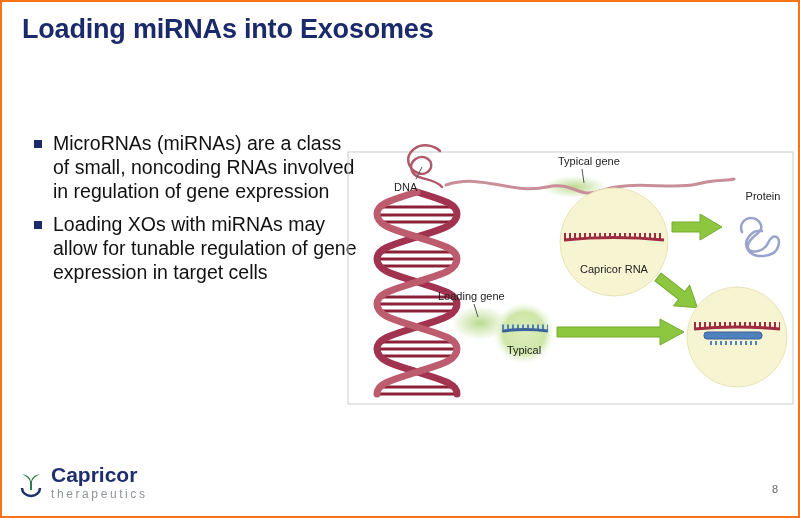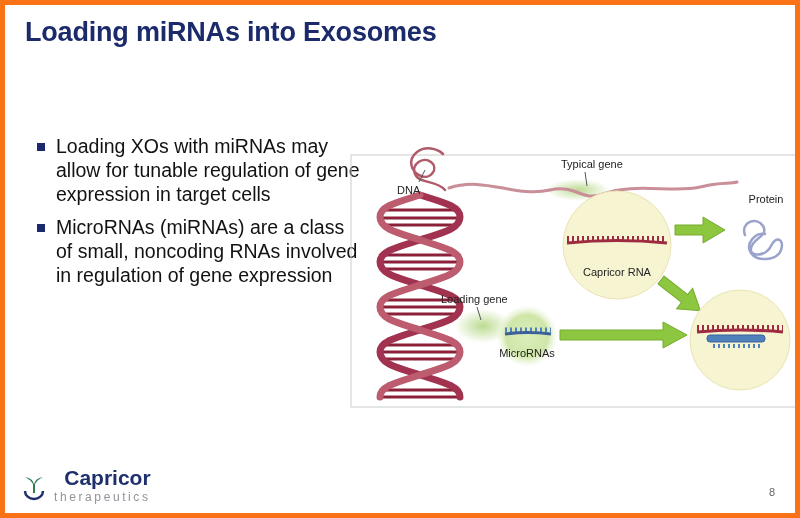--- a/index.html
+++ b/index.html
@@ -1,19 +1,19 @@
 <!DOCTYPE html>
 <html><head>
 <meta charset="utf-8">
 <style>
   html,body { margin:0; padding:0; background:#f2f2f2; }
   .slide {
     position:relative; width:800px; height:518px; background:#ffffff;
     font-family:"Liberation Sans", sans-serif; overflow:hidden;
-    border:5px solid #f97316; box-sizing:border-box;
+    border:2px solid #f97316; box-sizing:border-box;
   }
   .title {
     position:absolute; left:20px; top:12px;
     font-size:27px; font-weight:700; color:#1b2a6b; letter-spacing:-0.2px;
   }
   .bullets { position:absolute; left:32px; top:130px; width:326px; }
   .bullet { display:flex; margin-bottom:10px; }
   .marker { width:8px; height:8px; background:#1b2a6b; margin:8px 11px 0 0; flex:0 0 8px; }
   .btext { font-size:19.5px; line-height:1.22; color:#121212; }
 
@@ -26,39 +26,39 @@
   .lbl-messenger     { left:212px; top:126px; width:120px; }
   .lbl-direct        { left:315px; top:48px; width:64px; line-height:11px; }
   .lbl-protein       { left:395px; top:53px; width:52px; }
   .lbl-mirna-gene    { left:96px;  top:153px; }
   .lbl-mirna         { left:147px; top:207px; width:70px; }
   .lbl-binds         { left:203px; top:168px; width:135px; }
   .lbl-blocked       { left:338px; top:215px; width:118px; }
 
   .logo { position:absolute; left:16px; top:462px; display:flex; align-items:center; gap:7px; }
   .logo-text { display:flex; flex-direction:column; }
-  .logo-brand { font-size:21px; font-weight:700; color:#1e2f6e; line-height:1;text-align:right; }
+  .logo-brand { font-size:21px; font-weight:700; color:#1e2f6e; line-height:1; }
   .logo-tag { font-size:12px; color:#8f9398; letter-spacing:2.6px; margin-top:2px; }
   .page-num { position:absolute; right:20px; top:481px; font-size:11px; color:#666; }
 </style>
 </head>
 <body>
 
 <div class="slide">
 
   <div class="title">Loading miRNAs into Exosomes</div>
 
   <div class="bullets">
     <div class="bullet">
       <span class="marker"></span>
-      <span class="btext">Loading XOs with miRNAs may allow for tunable regulation of gene expression in target cells</span>
+      <span class="btext">MicroRNAs (miRNAs) are a class of small, noncoding RNAs involved in regulation of gene expression</span>
     </div>
     <div class="bullet">
       <span class="marker"></span>
-      <span class="btext">MicroRNAs (miRNAs) are a class of small, noncoding RNAs involved in regulation of gene expression</span>
+      <span class="btext">Loading XOs with miRNAs may allow for tunable regulation of gene expression in target cells</span>
     </div>
   </div>
 
   <div class="diagram">
     <svg class="scene" viewBox="0 0 460 275" width="460" height="275">
       <defs>
         <radialGradient id="glowGreen" cx="50%" cy="50%" r="50%">
           <stop offset="0%" stop-color="#b8d98a" stop-opacity="0.95"></stop>
           <stop offset="100%" stop-color="#b8d98a" stop-opacity="0"></stop>
         </radialGradient>
@@ -131,21 +131,21 @@
         <rect x="362" y="195" width="58" height="7" rx="3" fill="#4f81bd" stroke="#3a619c" stroke-width="1"></rect>
         <path d="M368,206 L415,206" stroke="#4f81bd" stroke-width="4" stroke-dasharray="2,3" fill="none"></path>
       </g>
     </svg>
 
     <div class="dlabel lbl-dna">DNA</div>
     <div class="dlabel lbl-typical">Typical gene</div>
     <div class="dlabel c lbl-messenger">Capricor RNA</div>
     <div class="dlabel c lbl-protein">Protein</div>
     <div class="dlabel lbl-mirna-gene">Loading gene</div>
-    <div class="dlabel c lbl-mirna">MicroRNAs</div>
+    <div class="dlabel c lbl-mirna">Typical</div>
   </div>
 
   <div class="logo">
     <svg width="26" height="32" viewBox="0 0 26 32">
       <path d="M13 20 C13 12 9 10 4 7 C10 8 13 11 13 16 C13 11 16 8 22 7 C17 10 13 12 13 20 Z" fill="#2e7d4f"></path>
       <line x1="13" y1="14" x2="13" y2="23" stroke="#2e7d4f" stroke-width="2"></line>
       <path d="M4 21 a9 8 0 0 0 18 0" fill="none" stroke="#1e2f6e" stroke-width="2.5"></path>
     </svg>
     <div class="logo-text">
       <span class="logo-brand">Capricor</span>

